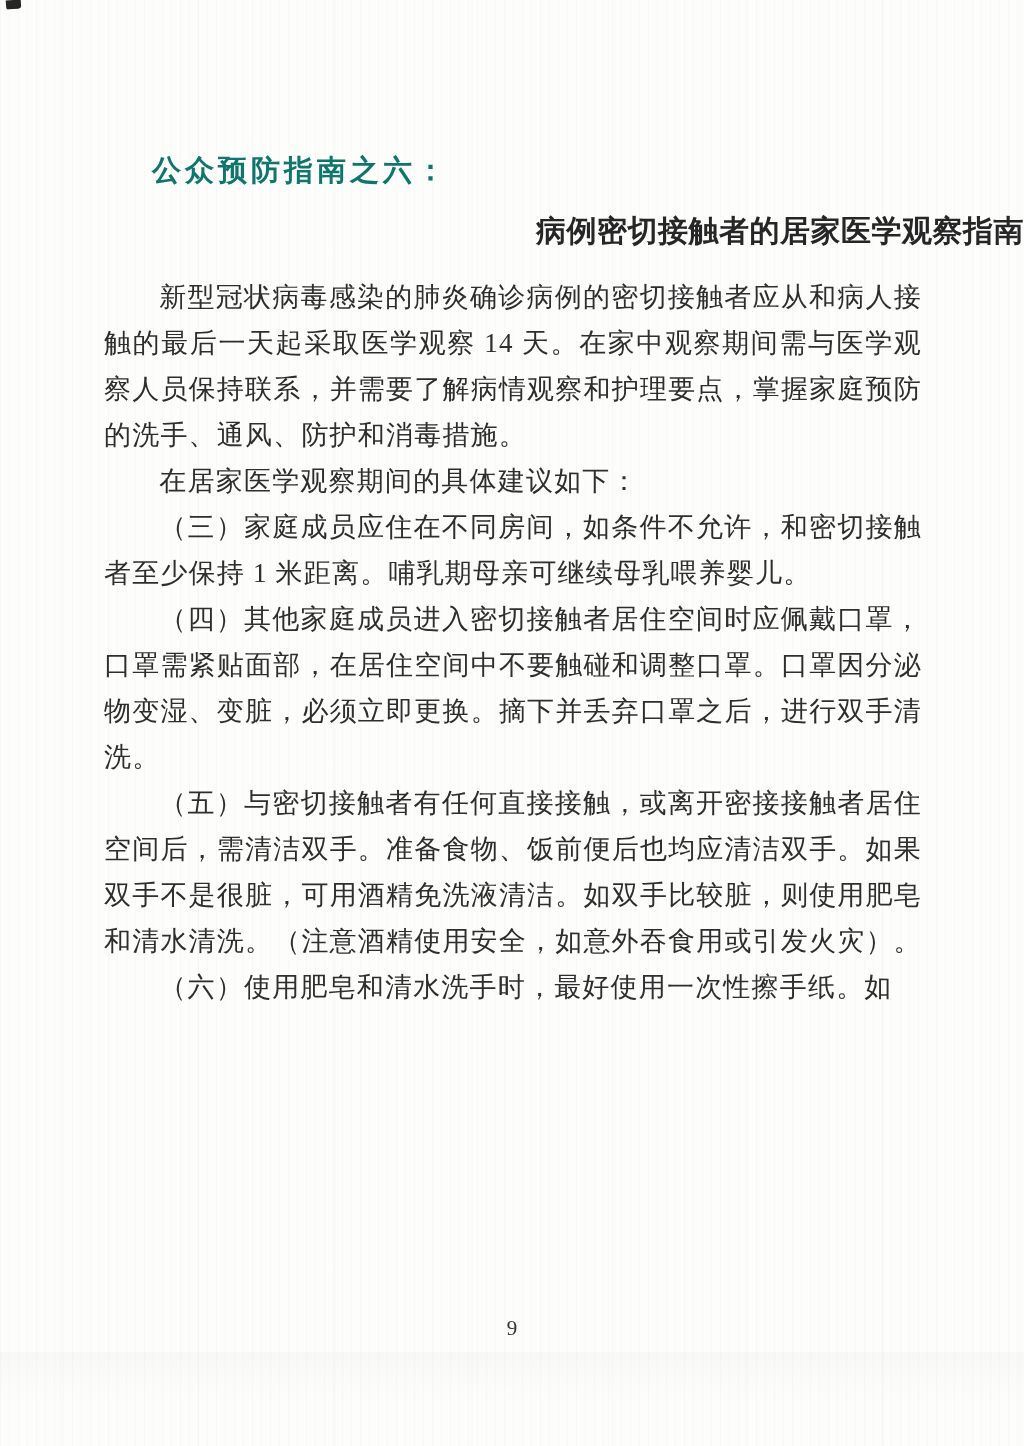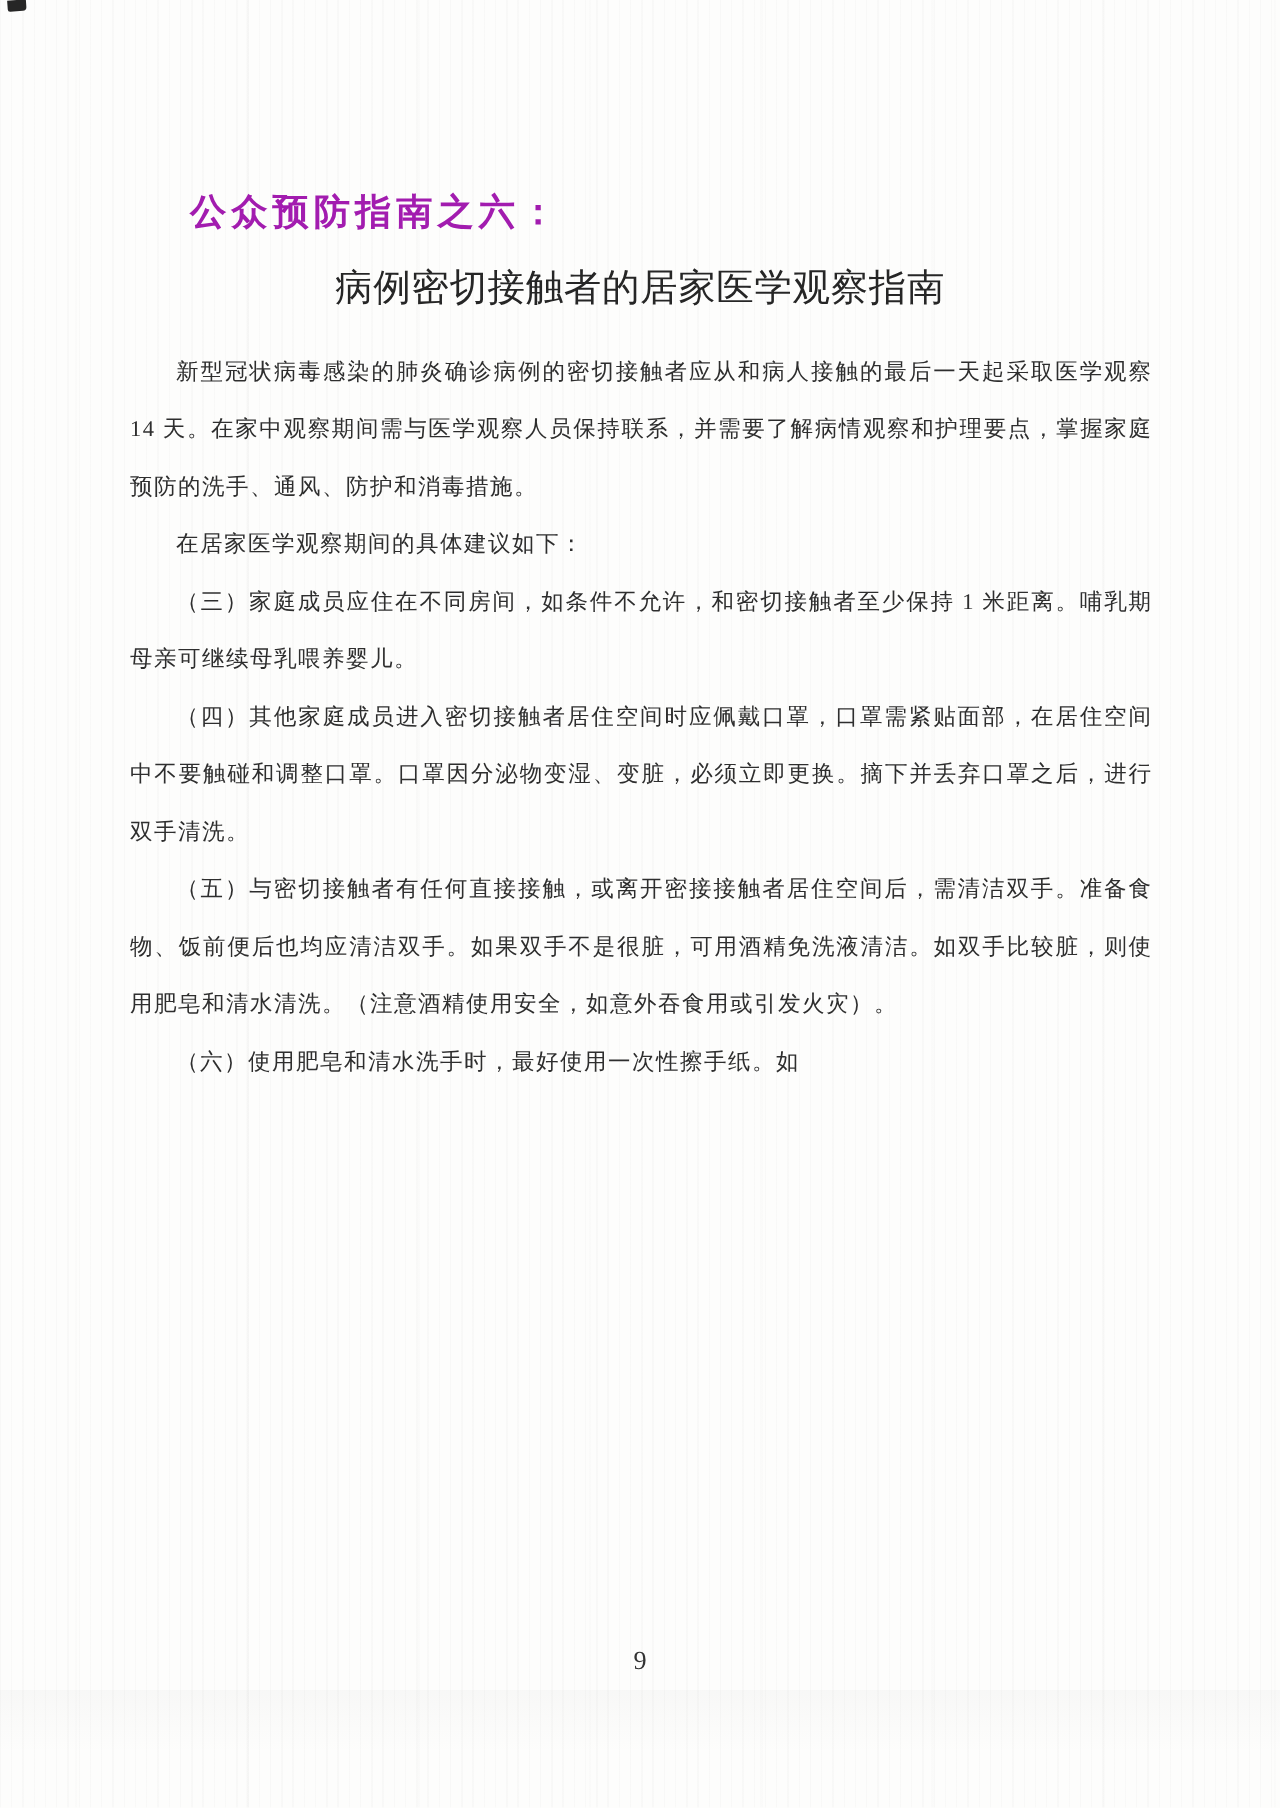--- a/index.html
+++ b/index.html
@@ -48,44 +48,44 @@
   }
   .heading {
     position: absolute;
     left: 152px;
     top: 147px;
     margin: 0;
     font-size: 29px;
     font-weight: 700;
     line-height: 46px;
     letter-spacing: 4px;
-    color: #a21caf;
+    color: #0f766e;
   }
   .title {
     position: absolute;
     left: 0;
     top: 208px;
     width: 1024px;
     margin: 0;
-    text-align: center;
+    text-align: right;
     font-size: 30px;
-    font-weight: 400;
+    font-weight: 700;
     line-height: 46px;
     letter-spacing: 0.5px;
     color: #262626;
   }
   .body-text {
     position: absolute;
     left: 104px;
     top: 274px;
     width: 818px;
   }
   .body-text p {
     margin: 0;
-    font-size: 18px;
+    font-size: 27px;
     line-height: 46px;
     letter-spacing: 1.2px;
     text-indent: 2.05em;
     text-align: justify;
     text-justify: inter-character;
     color: #2e2e2e;
   }
   .page-number {
     position: absolute;
     left: 0;

